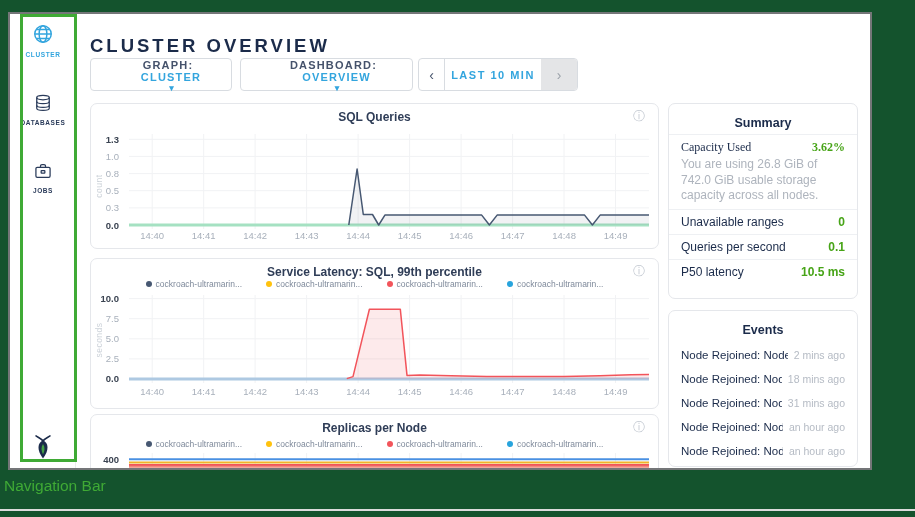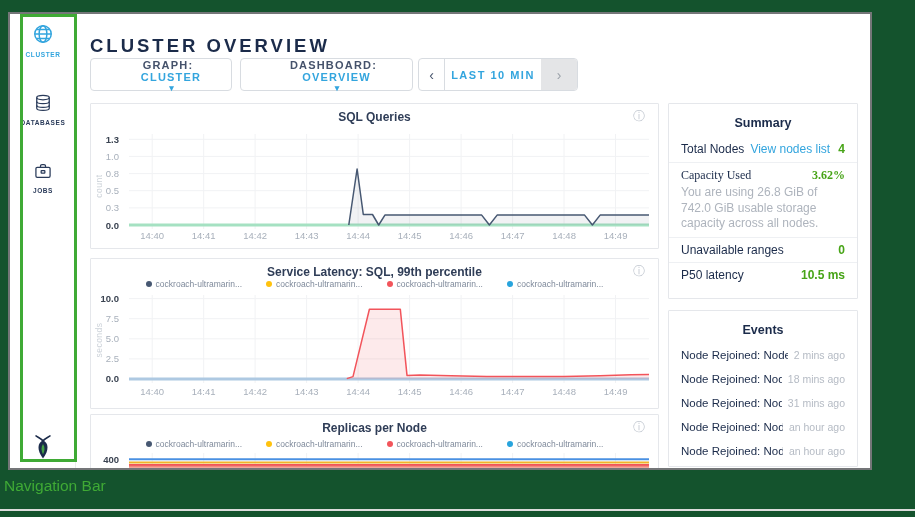--- a/index.html
+++ b/index.html
@@ -28,21 +28,21 @@
   .caret{color:#33a5de;font-size:9px;margin-left:8px;}
   .time-group{position:absolute;left:408px;top:44px;width:160px;height:33px;border:1px solid #d8dce1;
               border-radius:4px;display:flex;background:#fff;overflow:hidden;}
   .time-prev{width:26px;display:flex;align-items:center;justify-content:center;border-right:1px solid #d8dce1;
              color:#45526b;font-size:14px;cursor:pointer;}
   .time-range{flex:1;display:flex;align-items:center;justify-content:center;font-size:11px;
               font-weight:bold;letter-spacing:1.5px;color:#33a5de;cursor:pointer;}
   .time-next{width:36px;display:flex;align-items:center;justify-content:center;background:#e4e5e7;
              color:#9aa1a9;font-size:14px;cursor:default;}
   
-  .card{position:absolute;background:#fff;border:1px solid #e5e7eb;border-radius:1px;}
+  .card{position:absolute;background:#fff;border:1px solid #e5e7eb;border-radius:7px;}
   .chart-title{position:absolute;top:6px;left:0;right:0;text-align:center;font-size:12px;
                font-weight:bold;color:#2f3d57;}
   .info-icon{position:absolute;top:6px;right:13px;font-size:12px;color:#c3c9d1;cursor:pointer;line-height:1;}
   .plot{position:absolute;}
   .ylabel{position:absolute;left:-22px;top:77px;width:60px;text-align:center;transform:rotate(-90deg);
           font-size:8.5px;color:#ccd2d9;letter-spacing:.5px;}
   .yticks,.xticks{position:absolute;left:0;top:0;width:100%;}
   .ytick{position:absolute;left:0;width:28px;text-align:right;font-size:9.5px;color:#a8b0bb;}
   .ytick.strong{color:#3a4351;font-weight:bold;}
   .xtick{position:absolute;width:40px;text-align:center;font-size:9.5px;color:#a8b0bb;top:0;}
@@ -287,36 +287,36 @@
           <polyline points="0.0,6.3 520.0,6.3" fill="none" stroke="#4a90e2" stroke-width="2" stroke-linejoin="round"></polyline>
           <polyline points="0.0,9.5 520.0,9.5" fill="none" stroke="#f0b429" stroke-width="2" stroke-linejoin="round"></polyline>
           <polyline points="0.0,11.9 520.0,11.9" fill="none" stroke="#f2545b" stroke-width="2" stroke-linejoin="round"></polyline>
           <polyline points="0.0,14.2 520.0,14.2" fill="none" stroke="#f08a7d" stroke-width="3" stroke-linejoin="round"></polyline>
           <polyline points="0.0,17.4 520.0,17.4" fill="none" stroke="#f5c0b8" stroke-width="6" stroke-linejoin="round"></polyline>
         </svg>
     </div>
 
     <div class="card" id="summary-card" style="left:658px;top:89px;width:190px;height:196px;overflow:hidden">
       <div class="side-title">Summary</div>
-      <div class="srow">
-        <span><span class="srow-label">Total Nodes</span><span class="srow-link">View nodes list</span></span>
-        <span class="srow-value">4</span>
-      </div>
       <div class="srow-wrap">
         <div class="line1">
           <span class="srow-label">Capacity Used</span>
           <span class="srow-value">3.62%</span>
         </div>
         <div class="srow-desc">You are using 26.8 GiB of 742.0 GiB usable storage capacity across all nodes.</div>
       </div>
       <div class="srow">
         <span class="srow-label">Unavailable ranges</span>
         <span class="srow-value">0</span>
       </div>
       <div class="srow">
+        <span class="srow-label">Queries per second</span>
+        <span class="srow-value">0.1</span>
+      </div>
+      <div class="srow">
         <span class="srow-label">P50 latency</span>
         <span class="srow-value">10.5 ms</span>
       </div>
 
     </div>
 
     <div class="card" id="events-card" style="left:658px;top:296px;width:190px;height:157px;overflow:hidden">
       <div class="side-title">Events</div>
       <div class="erow">
         <span class="erow-text">Node Rejoined: Node 4 rej...</span>

